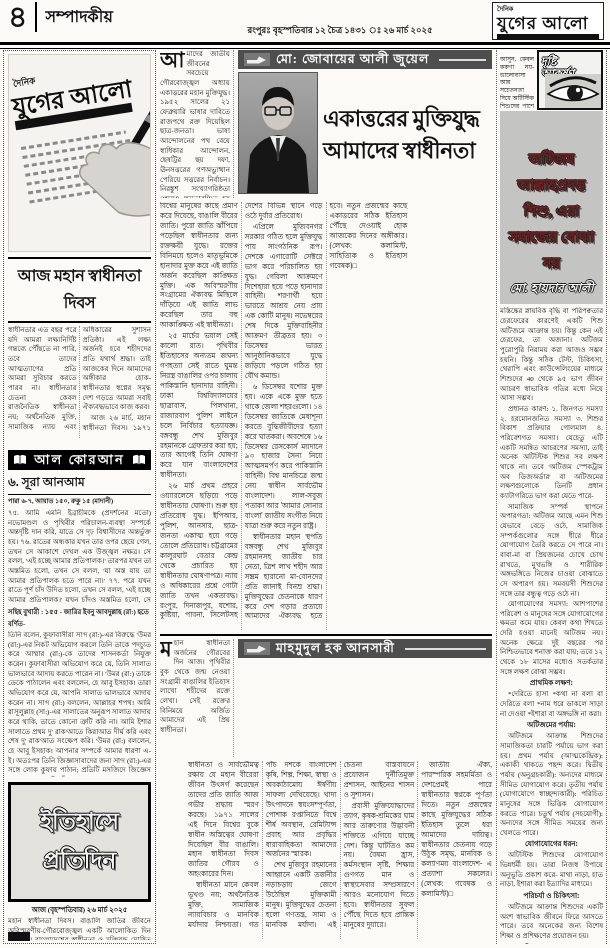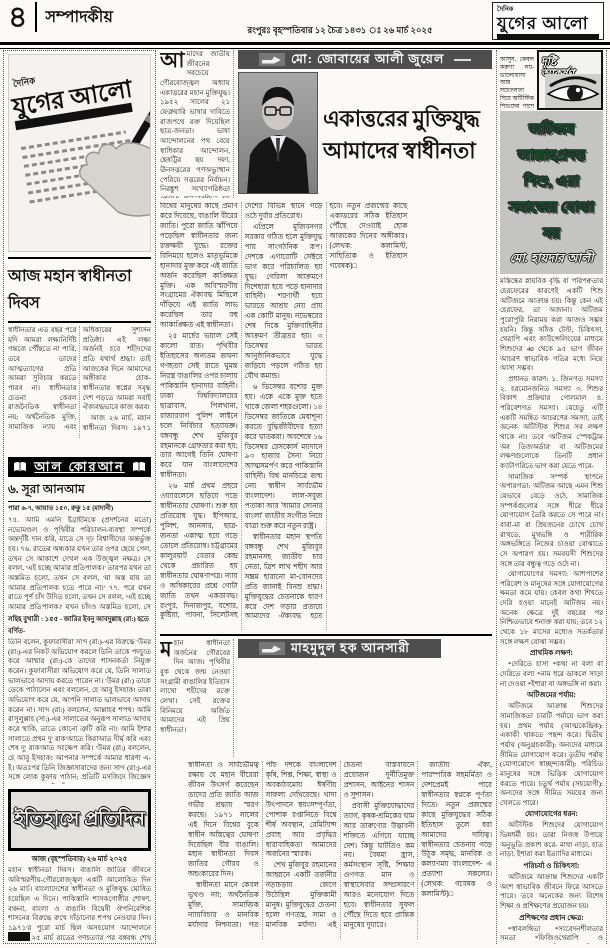--- a/index.html
+++ b/index.html
@@ -19,73 +19,73 @@
   .hdr-rule{position:absolute;left:0;right:0;top:42px;height:3px;border-top:3px solid #000;border-bottom:1px solid #000;}
   
   .bt{font-size:7px;line-height:1.38;text-align:justify;}
   .bt p{margin:0 0 1px;text-indent:8px;}
   .bt p:first-child{text-indent:0;}
   
   #leftbox{position:absolute;left:3px;top:50px;width:153px;height:894px;border:1px dotted #555;
            box-sizing:border-box;padding:3px 4px;display:flex;flex-direction:column;}
   .nameplate{height:196px;overflow:hidden;background:#f4f3ef;border:1px solid #cfcdc6;}
   .ed-headline{margin:5px 0 3px;padding:4px 0;border-top:2px solid #000;border-bottom:2px solid #000;
-               text-align:left;font-size:16px;font-weight:900;letter-spacing:-0.3px;}
+               text-align:center;font-size:16px;font-weight:900;letter-spacing:-0.3px;}
   .ed-body{height:112px;overflow:hidden;columns:2;column-gap:6px;column-rule:1px dotted #999;column-fill:auto;}
-  .quran-banner{margin-top:19px;height:20px;background:#000;color:#fff;display:flex;align-items:center;
-                justify-content:space-between;padding:0 5px;text-decoration:underline;}
+  .quran-banner{margin-top:12px;height:20px;background:#000;color:#fff;display:flex;align-items:center;
+                justify-content:space-between;padding:0 5px;}
   .quran-banner .t{font-size:13px;font-weight:800;letter-spacing:2px;}
   .sub-head{font-size:12px;font-weight:900;border-bottom:1.5px solid #000;padding:3px 0 1px;}
   .sura-meta{font-size:6.5px;font-weight:700;padding:1px 0;}
   .quran-body{height:96px;overflow:hidden;margin-top:1px;}
   .hadith-src{font-size:6.8px;font-weight:800;padding:1px 0;}
   .hadith-body{height:146px;overflow:hidden;}
   .hist-banner{margin:5px 0 2px;border:2px solid #000;box-shadow:0 0 0 1px #000 inset;background:#e2e1dc;
-               text-align:center;padding:13px 0;font-size:19px;font-weight:900;color:#f2f2f2;
+               text-align:center;padding:19px 0;font-size:23px;font-weight:900;color:#f2f2f2;
                text-shadow:1px 0 #000,-1px 0 #000,0 1px #000,0 -1px #000,2px 2px 0 #666;}
   .hist-date{font-size:7px;font-weight:800;text-align:center;}
   .hist-body{flex:1;overflow:hidden;margin-top:1px;position:relative;}
   .endbox{position:absolute;left:4px;bottom:2px;width:22px;height:9px;background:#111;}
   
   #center{position:absolute;left:160px;top:50px;width:332px;height:894px;box-sizing:border-box;}
   .c-row1{display:flex;height:148px;gap:4px;}
   .c-intro{width:74px;overflow:hidden;border-right:1px dotted #888;padding-right:3px;box-sizing:border-box;}
   .c-right1{flex:1;display:flex;flex-direction:column;}
   .auth-banner{height:19px;background:#4e4e4e;color:#fff;display:flex;align-items:center;gap:6px;
-               padding:0 21px;font-size:12.5px;font-weight:800;letter-spacing:1px;}
+               padding:0 6px;font-size:12.5px;font-weight:800;letter-spacing:1px;}
   .auth-banner .dash{flex:1;border-top:2px solid #ddd;margin-left:4px;}
   .pen-chip{width:26px;height:13px;background:#777;display:flex;align-items:center;justify-content:center;flex:0 0 auto;}
   .c-row1-inner{flex:1;display:flex;gap:5px;margin-top:3px;}
   .photo{width:78px;height:120px;flex:0 0 auto;border:1px solid #555;background:#9a9a9a;overflow:hidden;}
   .main-headline{flex:1;font-size:22px;line-height:1.45;font-weight:900;letter-spacing:-0.5px;
                  display:flex;align-items:center;text-align:left;}
   .c-body{height:428px;overflow:hidden;margin-top:4px;columns:4;column-gap:7px;
           column-rule:1px dotted #999;column-fill:auto;font-size:7.2px;}
   .c-bottom{border-top:2px solid #000;margin-top:4px;padding-top:3px;}
   .c-row2{display:flex;height:118px;gap:4px;}
   .c-drop2{width:74px;overflow:hidden;border-right:1px dotted #888;padding-right:3px;box-sizing:border-box;}
-  .c-right2{flex:1;display:flex;gap:20px;}
+  .c-right2{flex:1;display:flex;flex-direction:column;gap:20px;}
   .bottom-headline{flex:1;display:flex;align-items:center;justify-content:center;text-align:center;
                    font-size:23px;font-weight:900;letter-spacing:-0.5px;}
   .c-body2{height:178px;overflow:hidden;margin-top:4px;columns:4;column-gap:7px;
            column-rule:1px dotted #999;column-fill:auto;font-size:7.2px;margin-left:28px;}
   .dropcap{float:left;font-size:21px;line-height:0.9;font-weight:900;padding:1px 2px 0 0;}
   
   #rightcol{position:absolute;left:496px;top:50px;width:111px;height:894px;box-sizing:border-box;
             border-left:1px dotted #666;border-right:1px dotted #666;padding:0 3px;
             display:flex;flex-direction:column;}
   .r-top{display:flex;gap:3px;height:58px;}
   .r-teaser{flex:1;font-size:6px;line-height:1.3;text-align:justify;overflow:hidden;}
   .attn-logo{width:62px;height:56px;border:2px solid #111;background:#f2f2ef;position:relative;overflow:hidden;flex:0 0 auto;}
   .attn-text{position:absolute;left:2px;top:4px;font-size:11px;font-weight:900;font-style:italic;line-height:1.05;
              color:#fff;text-shadow:1px 0 #000,-1px 0 #000,0 1px #000,0 -1px #000;}
   .attn-eye{position:absolute;right:0;bottom:0;}
   .r-headbox{margin-top:3px;background:#c4c4c2;padding:5px 3px;text-align:center;}
-  .r-headline{font-size:14.5px;line-height:1.8;font-weight:900;color:#14532d;
-              text-shadow:1px 0 #222,-1px 0 #222,0 1px #222,0 -1px #222,2px 2px 0 #555;}
+  .r-headline{font-size:14.5px;line-height:1.8;font-weight:900;color:#7f1d1d;
+              text-shadow:1px 0 #222,-1px 0 #222,0 1px #222,0 -1px #222,2px 2px 0 #555;margin-top:30px;}
   .r-byline{margin-top:3px;font-size:12px;font-weight:900;font-style:italic;color:#f5f5f5;
             text-shadow:1px 0 #222,-1px 0 #222,0 1px #222,0 -1px #222;}
   .r-body{flex:1;overflow:hidden;margin-top:3px;}
   .r-sub{font-size:7.2px;font-weight:800;text-align:center;margin:2px 0 1px;}
 </style>
 </head>
 <body>
 
 <div id="page">
 

